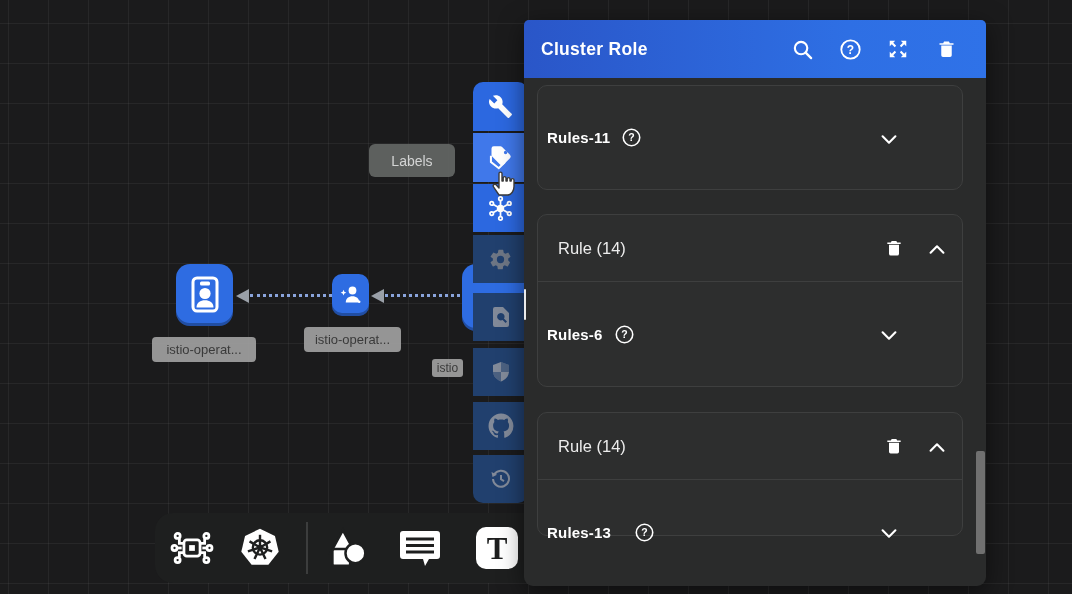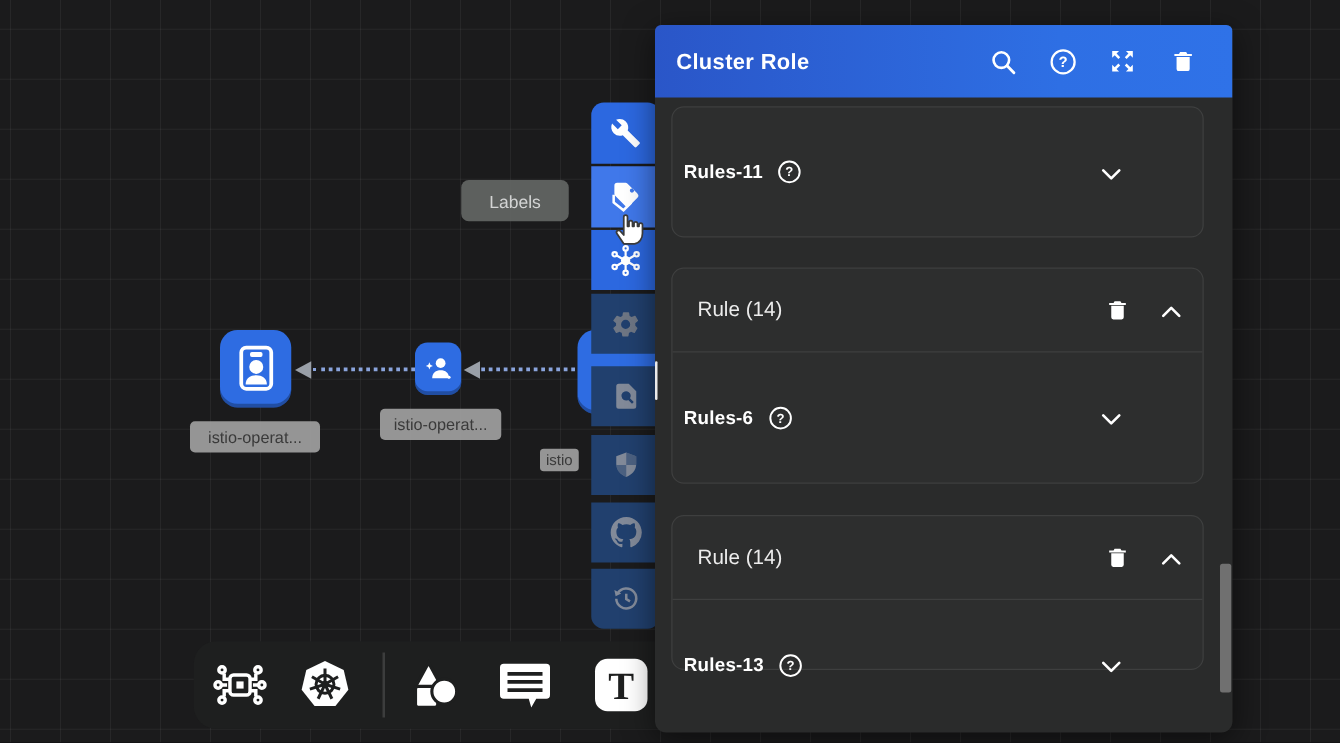--- a/index.html
+++ b/index.html
@@ -303,21 +303,21 @@
           <svg width="20" height="22" viewBox="0 0 24 24" fill="#fff">
               <path d="M6 8h12v11a2 2 0 0 1-2 2H8a2 2 0 0 1-2-2zM9.2 3.5h5.6l1 1.8H20v1.9H4V5.3h4.2z"></path>
             </svg>
         </span>
         <span class="abs" style="right:14px;top:24px;">
           <svg width="22" height="22" viewBox="0 0 24 24">
               <path d="M5 15l7-7 7 7" fill="none" stroke="#fff" stroke-width="2.3" stroke-linecap="round" stroke-linejoin="round"></path>
             </svg>
         </span>
       </div>
-      <div class="rules-row" style="position:absolute;top:67px;left:0;width:100%;height:104px;">
+      <div class="rules-row" style="position:absolute;top:67px;left:0;width:100%;height:104px;gap:12px;">
         <span class="rules-label">Rules-13</span>
         <span class="help-badge">
           <svg width="21" height="21" viewBox="0 0 24 24">
             <circle cx="12" cy="12" r="9.4" fill="none" stroke="#fff" stroke-width="1.8"></circle>
             <text x="12" y="16.2" text-anchor="middle" font-size="12" font-weight="bold" fill="#fff" font-family="Liberation Sans, sans-serif">?</text>
           </svg>
         </span>
         <span class="abs" style="right:62px;top:42px;">
           <svg width="22" height="22" viewBox="0 0 24 24">
               <path d="M5 9l7 7 7-7" fill="none" stroke="#fff" stroke-width="2.3" stroke-linecap="round" stroke-linejoin="round"></path>

